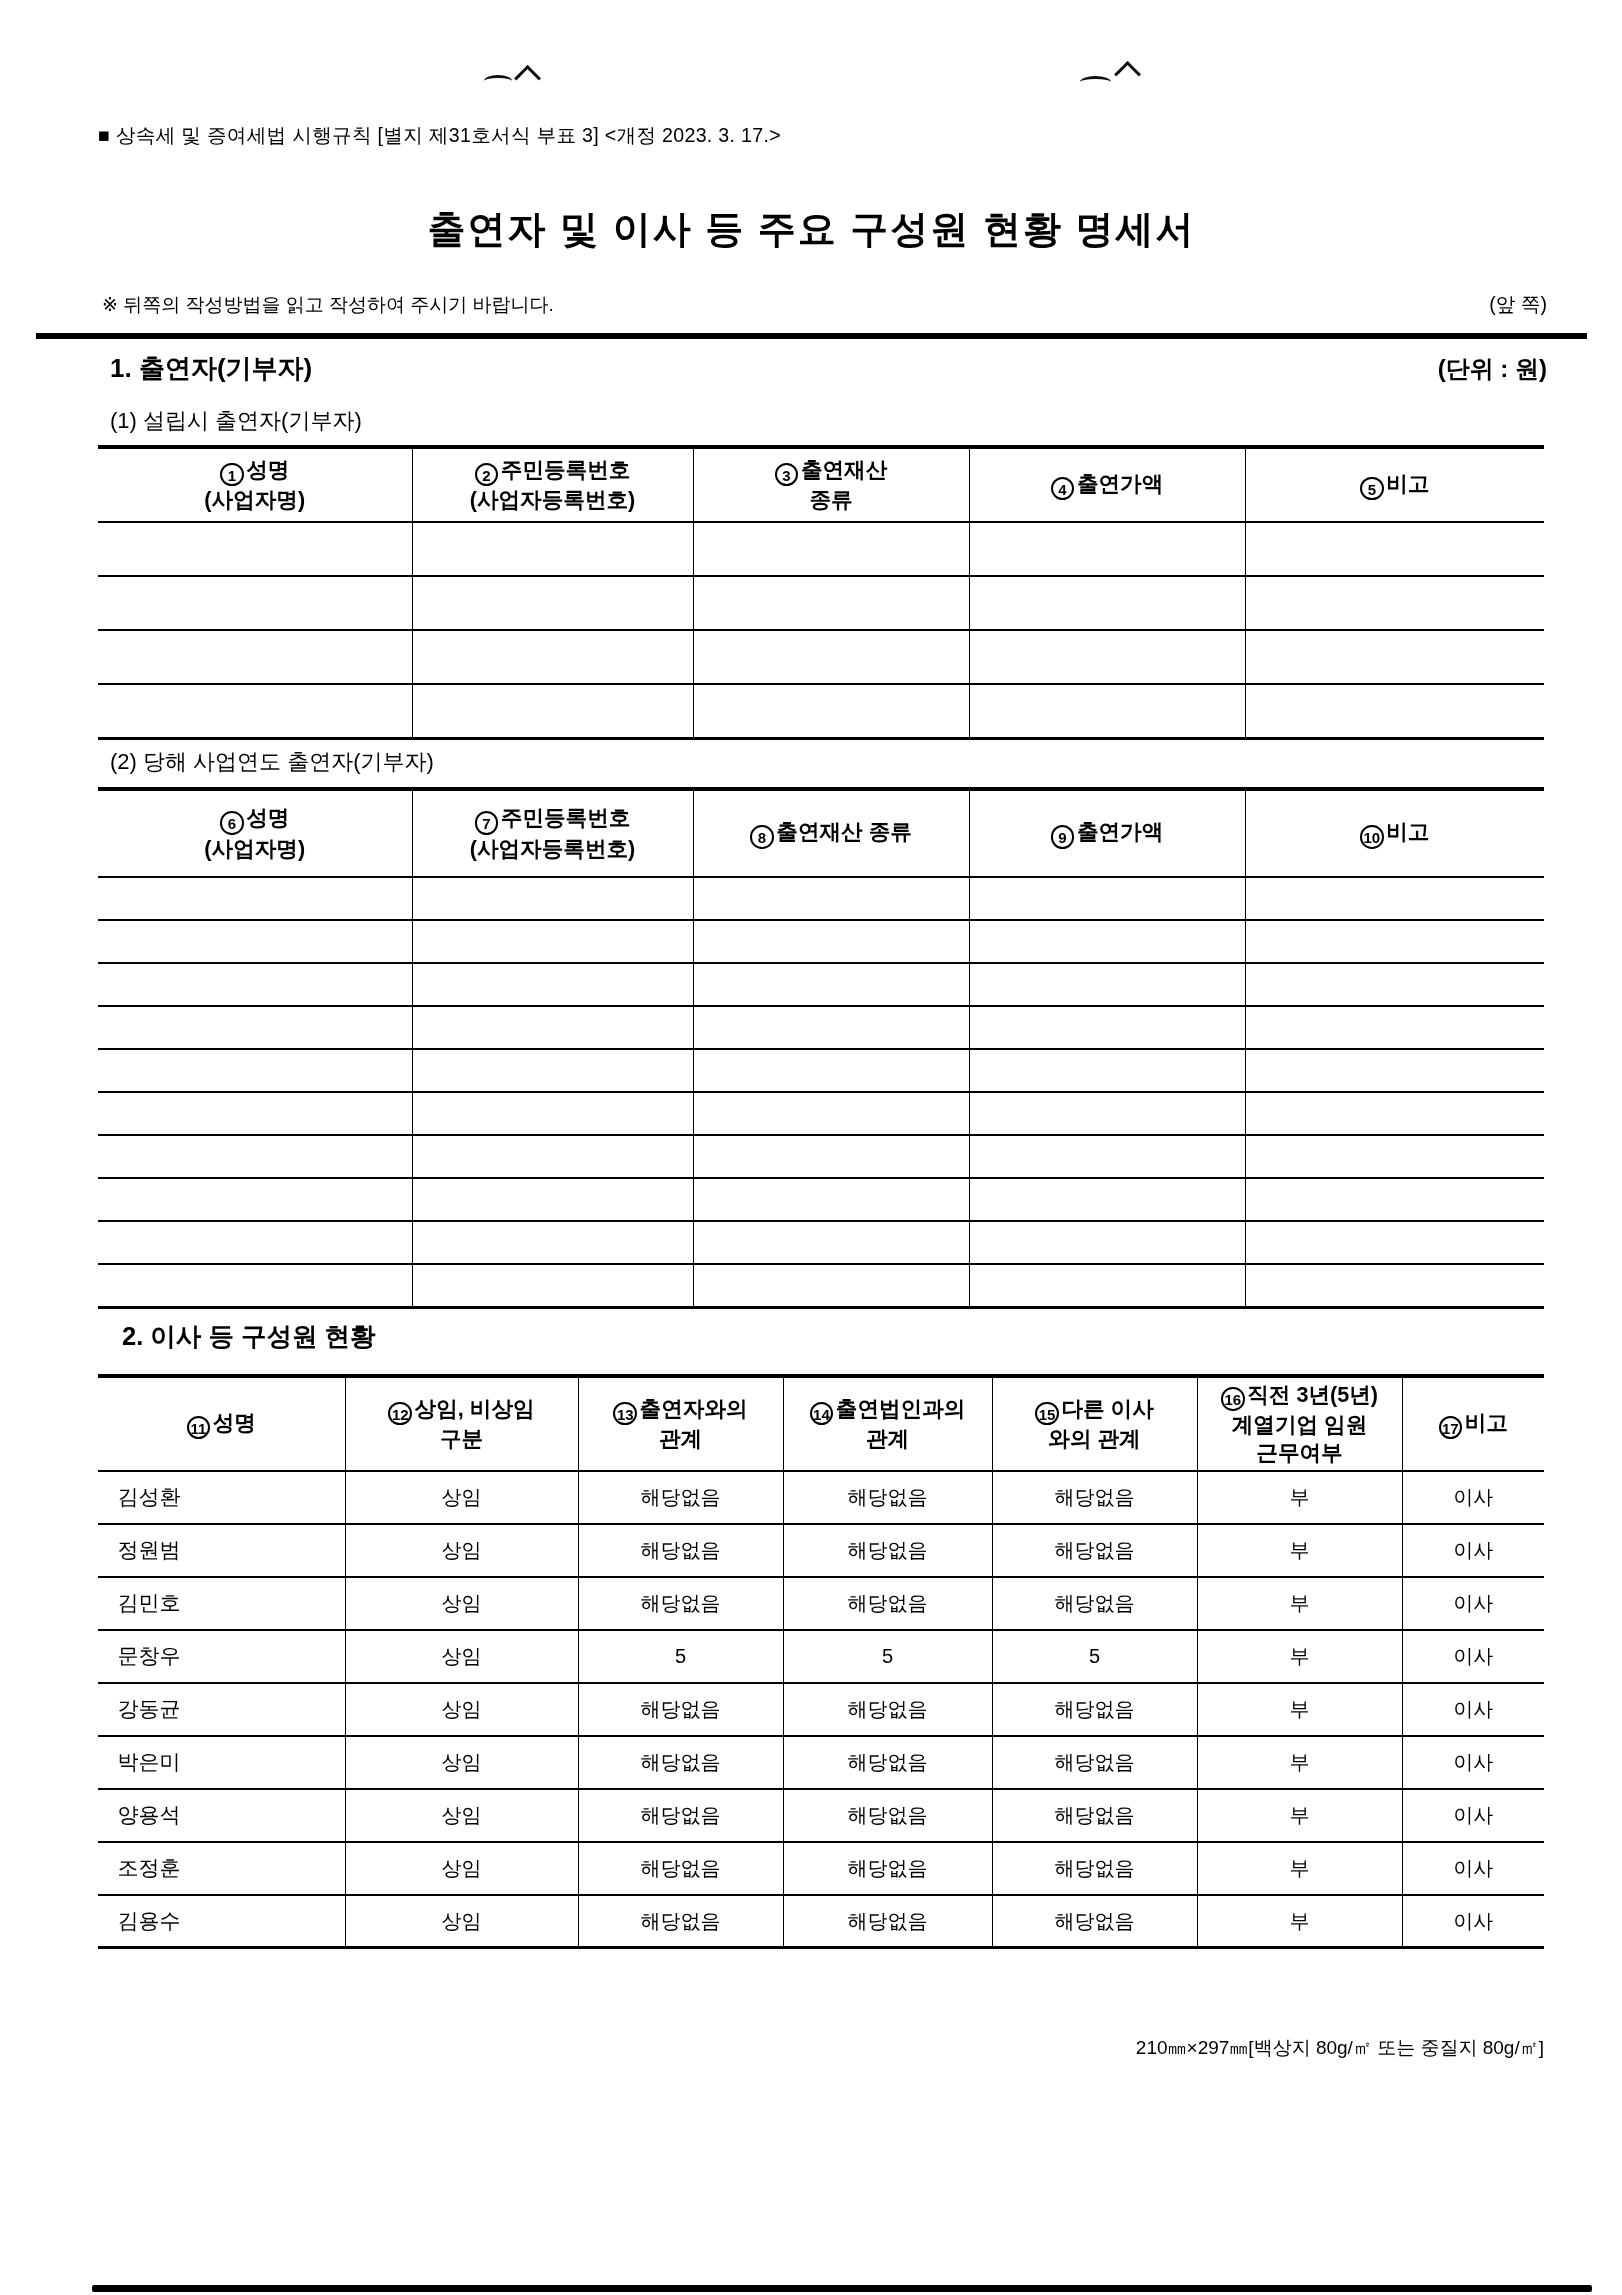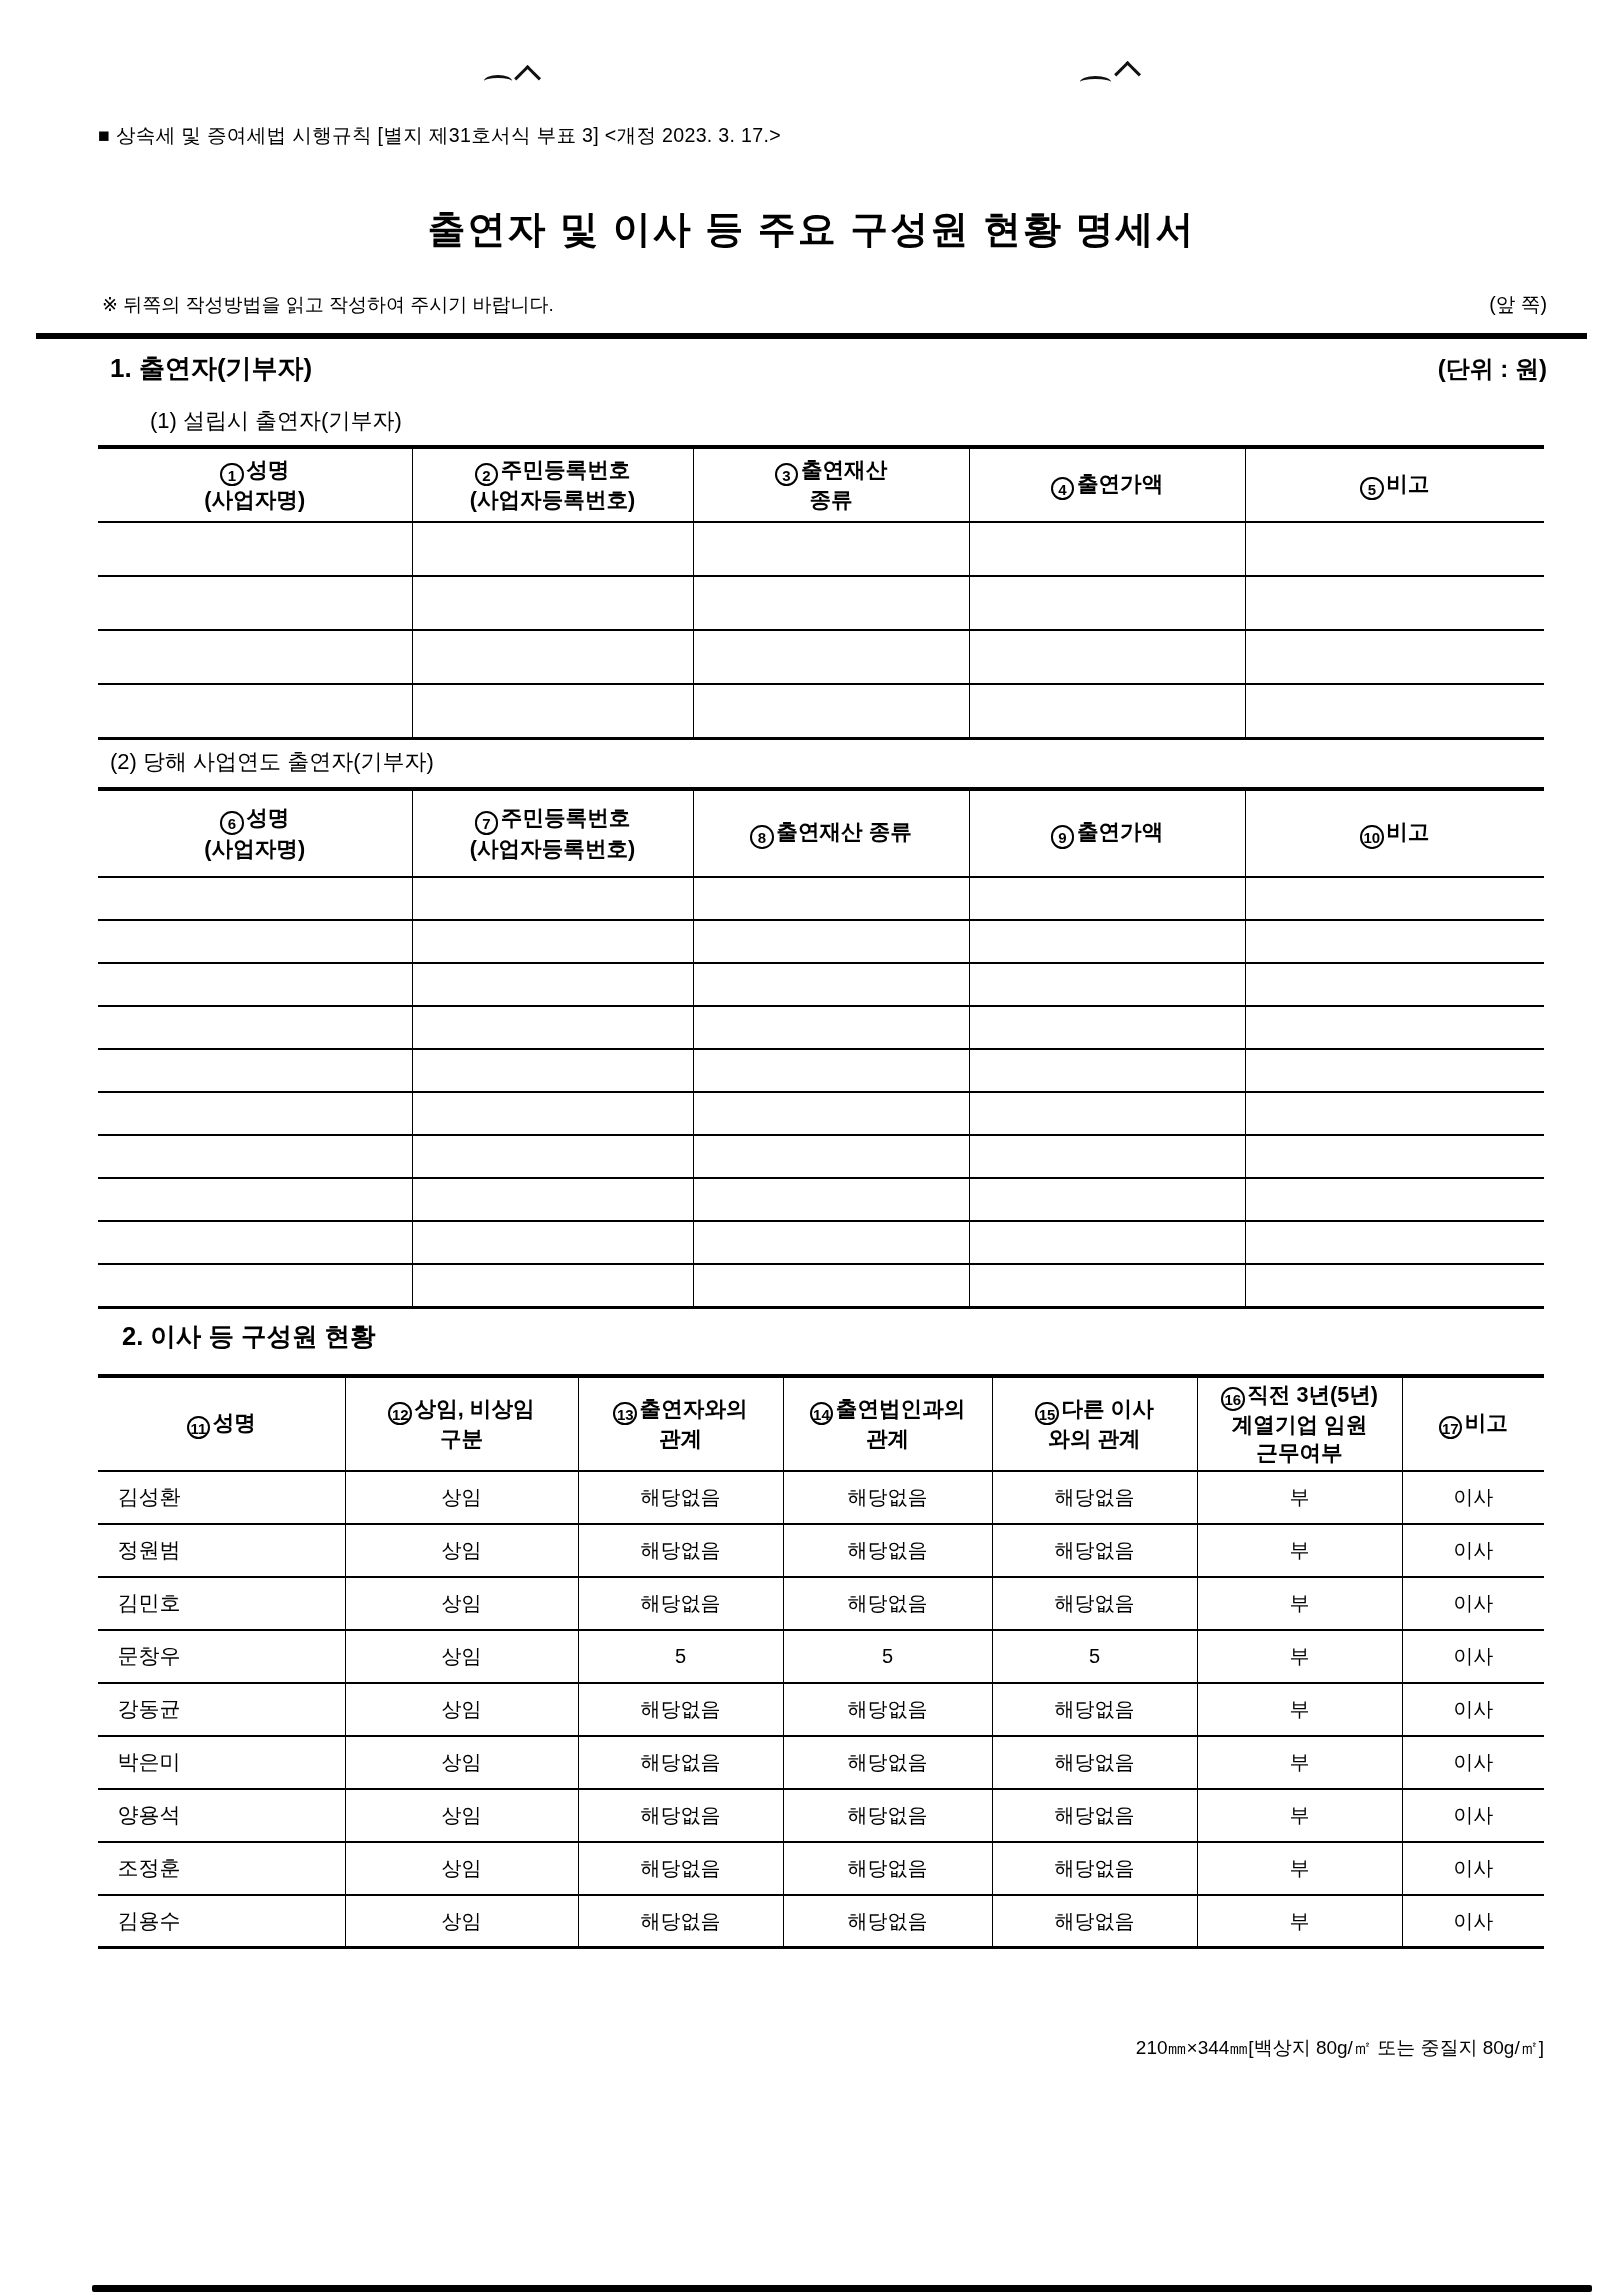--- a/index.html
+++ b/index.html
@@ -17,21 +17,21 @@
   .arc{position:absolute;border-top:3.3px solid #111;border-radius:50% 50% 0 0;}
   .caret{position:absolute;width:15.7px;height:15.7px;border-top:3.3px solid #111;border-right:3.3px solid #111;transform:rotate(-45deg);}
 
   .reg-line{left:98px;top:122px;font-size:19.6px;letter-spacing:0.3px;}
   .form-title{left:0;right:0;top:204px;text-align:center;font-size:38px;font-weight:bold;letter-spacing:2px;margin:0;}
   .note{left:102px;top:292px;font-size:19px;}
   .page-side{right:76px;top:291px;font-size:19.6px;margin-left:20px;}
   .rule{left:36px;top:333px;width:1551px;height:5.9px;background:#000;}
   .sec1-title{left:110px;top:351px;font-size:26px;font-weight:bold;}
   .unit-label{right:76px;top:353px;font-size:24px;font-weight:bold;}
-  .sub1-title{left:110px;top:406px;font-size:22px;margin-left:40px;}
+  .sub1-title{left:110px;top:406px;font-size:22px;}
   .sub2-title{left:110px;top:747px;font-size:22px;}
   .sec2-title{left:122px;top:1319px;font-size:25.5px;font-weight:bold;}
   .paper-spec{right:79px;top:2035px;font-size:19px;}
   .bottom-bar{left:92px;top:2285px;width:1500px;height:7.2px;background:#000;border-radius:2px;}
 
   table{border-collapse:collapse;table-layout:fixed;width:1446px;
         border-top:4.6px solid #000;border-bottom:3.9px solid #000;}
   th,td{border-left:1.3px solid #000;overflow:hidden;}
   th:first-child,td:first-child{border-left:none;}
   thead th{border-bottom:2.6px solid #000;text-align:center;vertical-align:middle;
@@ -335,17 +335,17 @@
           <td>상임</td>
           <td>해당없음</td>
           <td>해당없음</td>
           <td>해당없음</td>
           <td>부</td>
           <td>이사</td>
         </tr>
       </tbody>
   </table>
 
-  <div class="abs paper-spec">210㎜×344㎜[백상지 80g/㎡ 또는 중질지 80g/㎡]</div>
+  <div class="abs paper-spec">210㎜×297㎜[백상지 80g/㎡ 또는 중질지 80g/㎡]</div>
 
   <div class="abs bottom-bar"></div>
 </div>
 
 
 </body></html>

